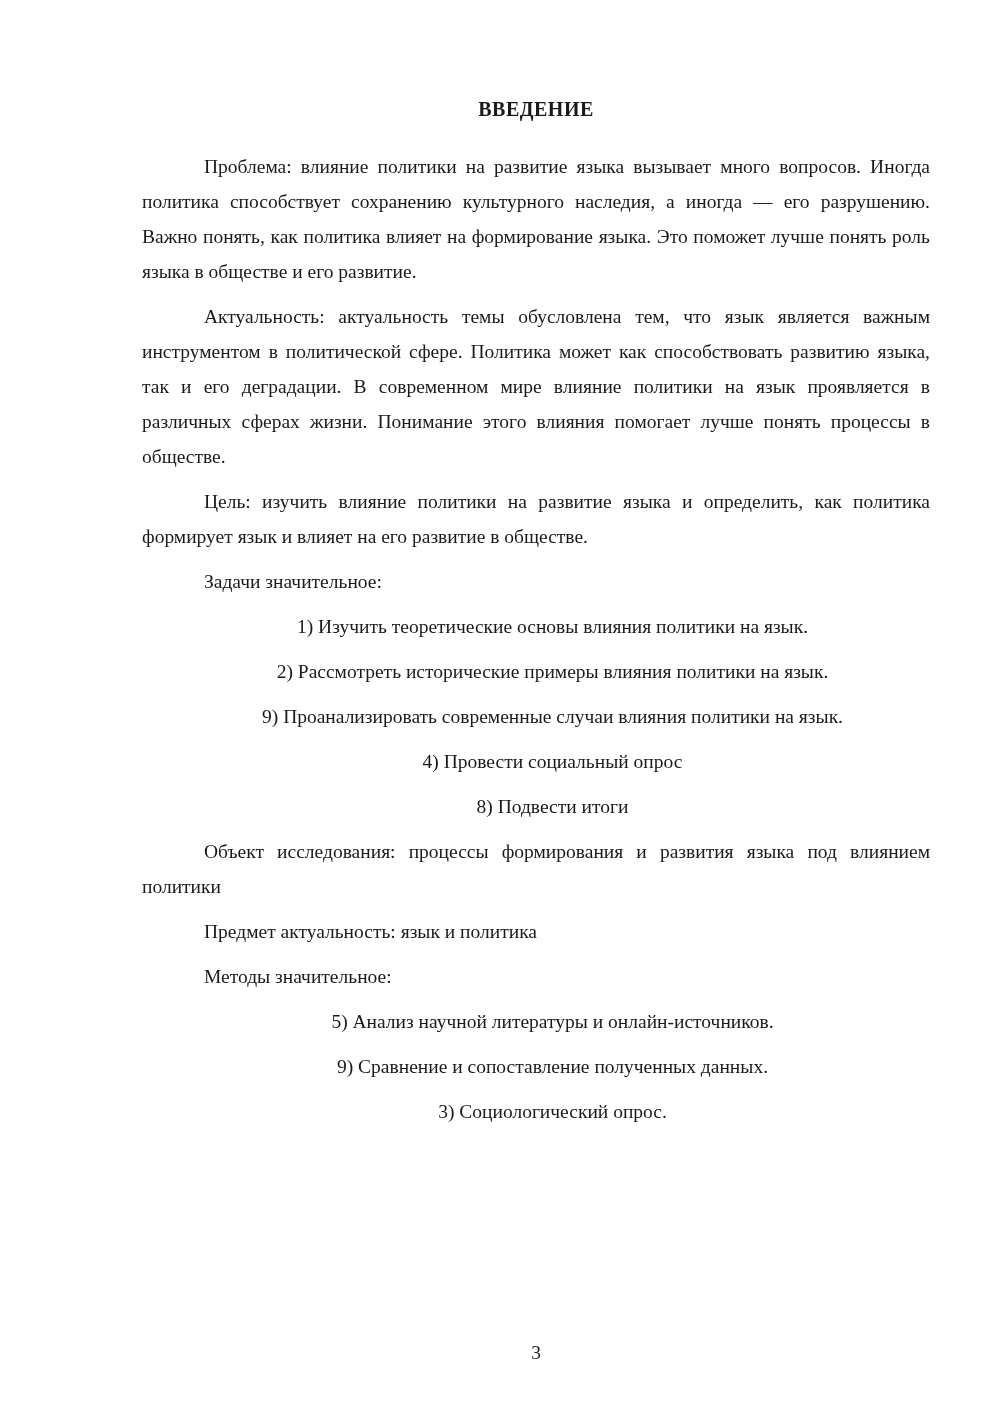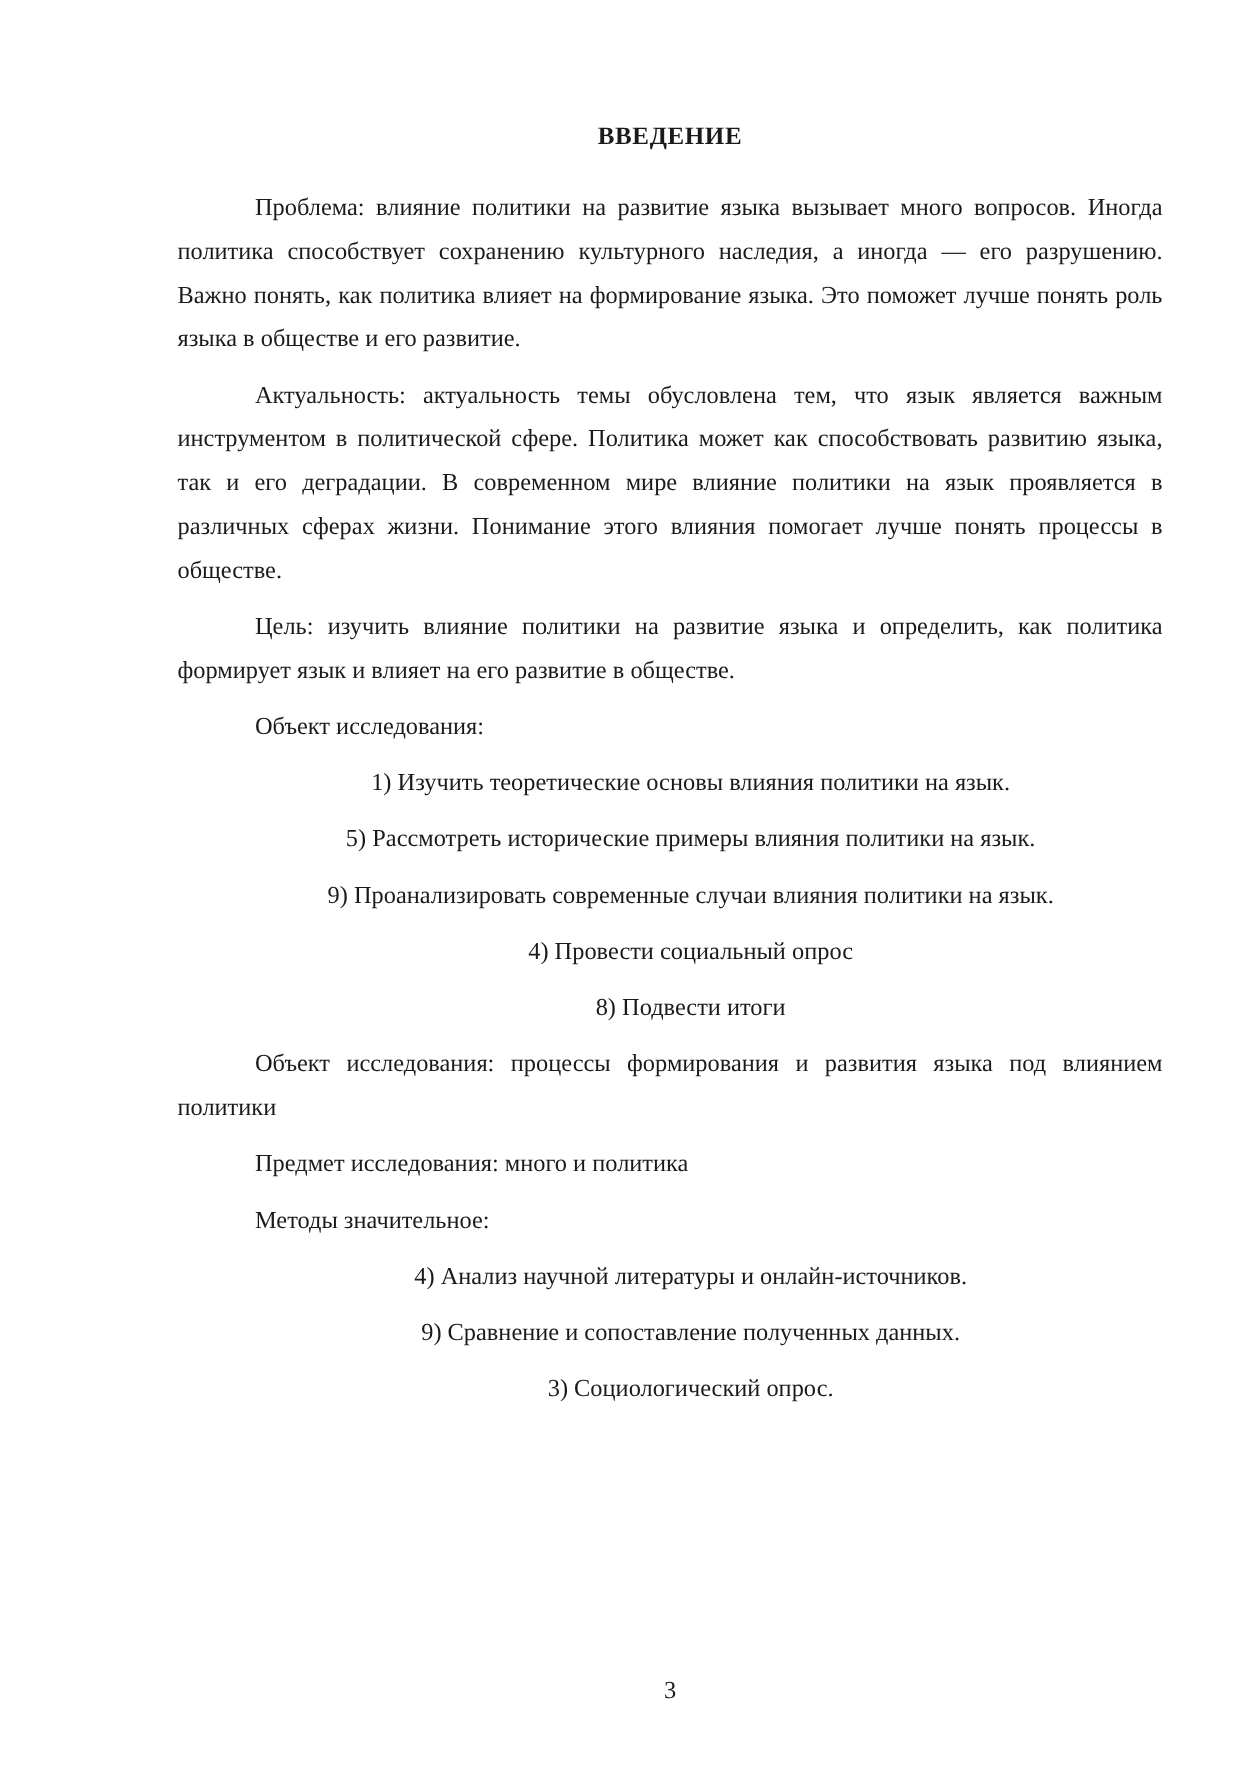--- a/index.html
+++ b/index.html
@@ -54,34 +54,34 @@
 <div class="page">
 
   <h1 class="doc-title">ВВЕДЕНИЕ</h1>
 
   <p class="para">Проблема: влияние политики на развитие языка вызывает много вопросов. Иногда политика способствует сохранению культурного наследия, а иногда — его разрушению. Важно понять, как политика влияет на формирование языка. Это поможет лучше понять роль языка в обществе и его развитие.</p>
 
   <p class="para">Актуальность: актуальность темы обусловлена тем, что язык является важным инструментом в политической сфере. Политика может как способствовать развитию языка, так и его деградации. В современном мире влияние политики на язык проявляется в различных сферах жизни. Понимание этого влияния помогает лучше понять процессы в обществе.</p>
 
   <p class="para">Цель: изучить влияние политики на развитие языка и определить, как политика формирует язык и влияет на его развитие в обществе.</p>
 
-  <p class="para">Объект исследования:</p>
+  <p class="para">Задачи значительное:</p>
 
   <p class="list-item">1) Изучить теоретические основы влияния политики на язык.</p>
-  <p class="list-item">5) Рассмотреть исторические примеры влияния политики на язык.</p>
+  <p class="list-item">2) Рассмотреть исторические примеры влияния политики на язык.</p>
   <p class="list-item">9) Проанализировать современные случаи влияния политики на язык.</p>
   <p class="list-item">4) Провести социальный опрос</p>
   <p class="list-item">8) Подвести итоги</p>
 
   <p class="para">Объект исследования: процессы формирования и развития языка под влиянием политики</p>
 
-  <p class="para">Предмет исследования: много и политика</p>
+  <p class="para">Предмет актуальность: язык и политика</p>
 
 
   <p class="para">Методы значительное:</p>
 
-  <p class="list-item">4) Анализ научной литературы и онлайн-источников.</p>
+  <p class="list-item">5) Анализ научной литературы и онлайн-источников.</p>
   <p class="list-item">9) Сравнение и сопоставление полученных данных.</p>
   <p class="list-item">3) Социологический опрос.</p>
 
   <div class="page-number">3</div>
 
 </div>
 
 </body></html>

